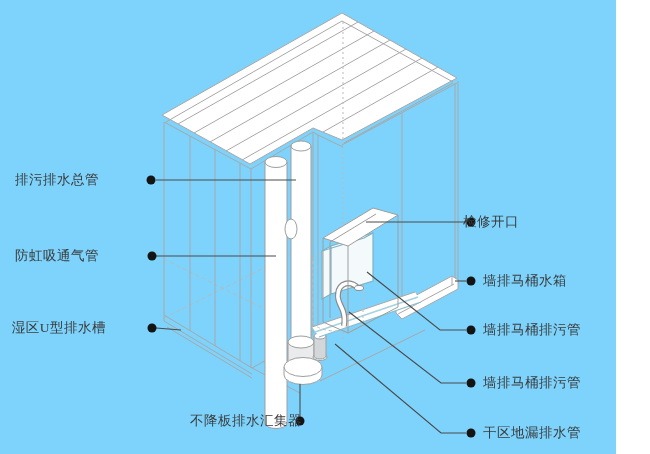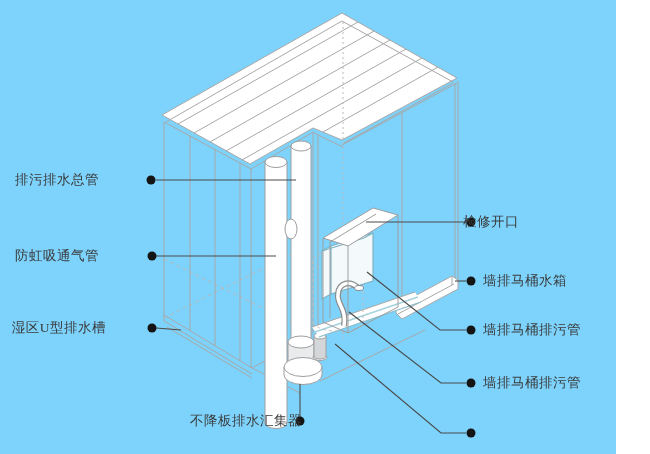--- a/index.html
+++ b/index.html
@@ -181,13 +181,14 @@
   <div class="lbl lbl-left" style="right:510px;top:328px">湿区U型排水槽</div>
 
   <div class="lbl" style="left:463px;top:222px">检修开口</div>
 
   <div class="lbl" style="left:483px;top:281px">墙排马桶水箱</div>
 
   <div class="lbl" style="left:483px;top:330px">墙排马桶排污管</div>
 
   <div class="lbl" style="left:483px;top:383px">墙排马桶排污管</div>
 
+  <div class="lbl" style="left:483px;top:433px">干区地漏排水管</div>
 </div>
 
 </body></html>

